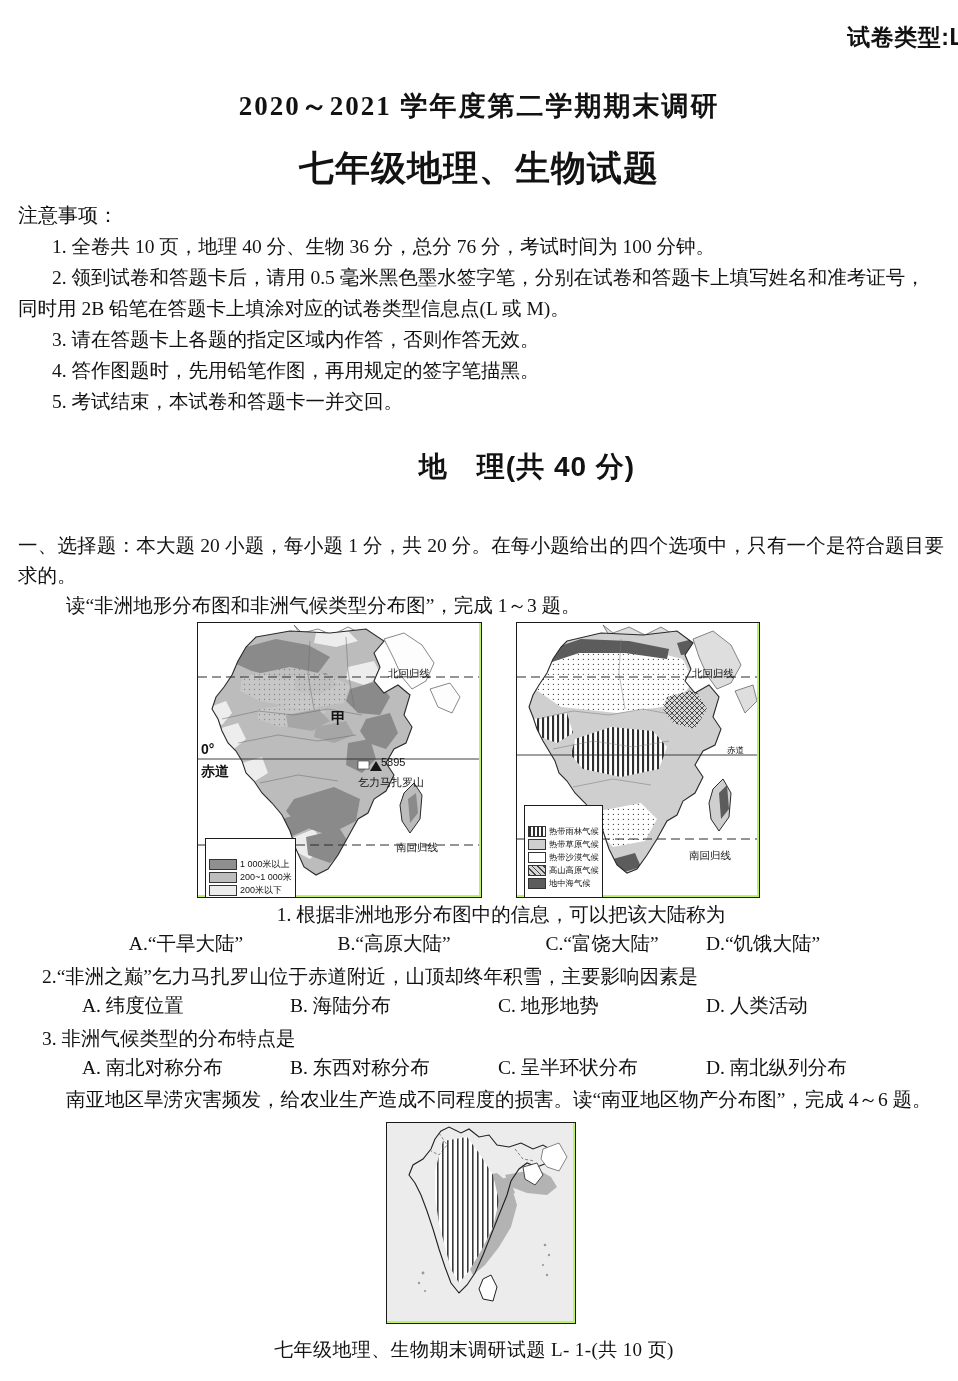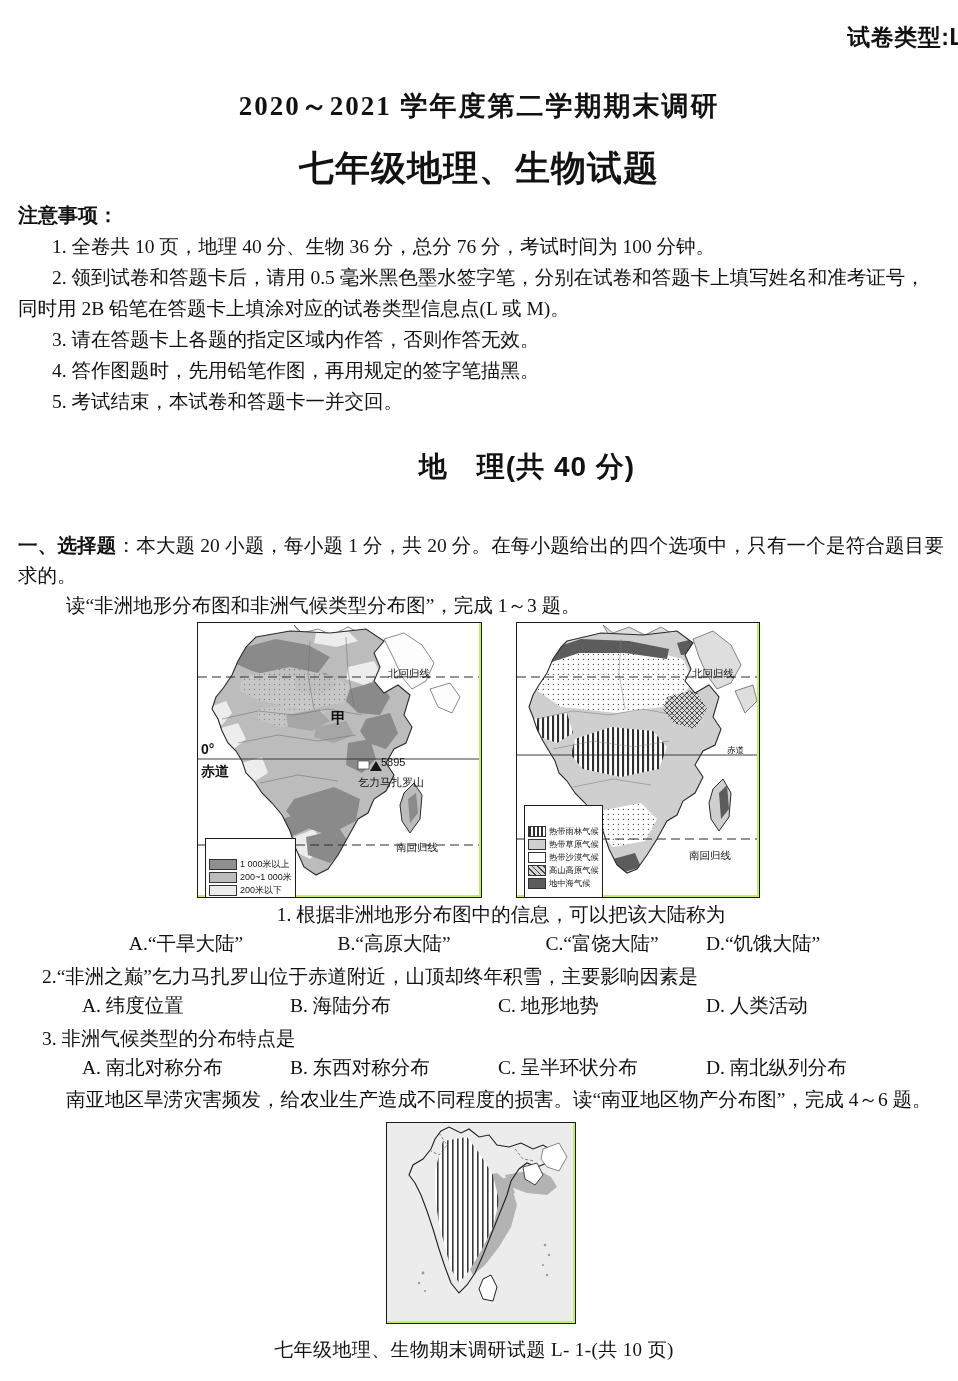--- a/index.html
+++ b/index.html
@@ -23,34 +23,34 @@
     font-family:"Liberation Serif","DejaVu Serif",serif;
   }
   .main-title{
     position:absolute;top:145px;left:0;width:958px;text-align:center;
     font-family:"Liberation Sans","DejaVu Sans",sans-serif;
     font-size:35px;font-weight:bold;letter-spacing:1px;
   }
 
   
   .notice{position:absolute;top:200px;left:18px;width:922px;font-size:19.5px;line-height:31px;}
-  .notice-head{font-family:"Liberation Sans","DejaVu Sans",sans-serif;font-weight:bold;font-size:20px;}
+  .notice-head{font-family:"Liberation Sans","DejaVu Sans",sans-serif;font-weight:normal;font-size:20px;}
   .notice-item{text-indent:34px;}
   .notice-item.wrap{text-indent:34px;}
 
   
   .subject{
     position:absolute;top:448px;left:0;width:958px;text-align:center;
     font-family:"Liberation Sans","DejaVu Sans",sans-serif;
     font-size:28px;font-weight:bold;letter-spacing:1px;padding-left:48px;
   }
 
   
   .sec-one{position:absolute;top:530px;left:18px;width:926px;font-size:19.5px;line-height:30px;text-align:justify;}
-  .sec-one b{font-family:"Liberation Sans","DejaVu Sans",sans-serif;font-weight:bold;}
+  .sec-one b{font-family:"Liberation Sans","DejaVu Sans",sans-serif;font-weight:normal;}
   .lead{position:absolute;top:592px;left:18px;width:926px;font-size:19.5px;text-indent:48px;}
 
   
   .fig-row{position:absolute;top:622px;left:0;width:958px;height:276px;}
   .map-frame{position:absolute;border:1.3px solid #1a1a1a;background:#bef264;overflow:hidden;}
   #map-africa-terrain{left:197px;top:0;width:283px;height:274px;}
   #map-africa-climate{left:516px;top:0;width:242px;height:274px;}
   #map-south-asia{left:386px;top:0;width:188px;height:200px;}
 
   .maplbl{position:absolute;font-family:"Liberation Sans","DejaVu Sans",sans-serif;color:#111;white-space:nowrap;}

